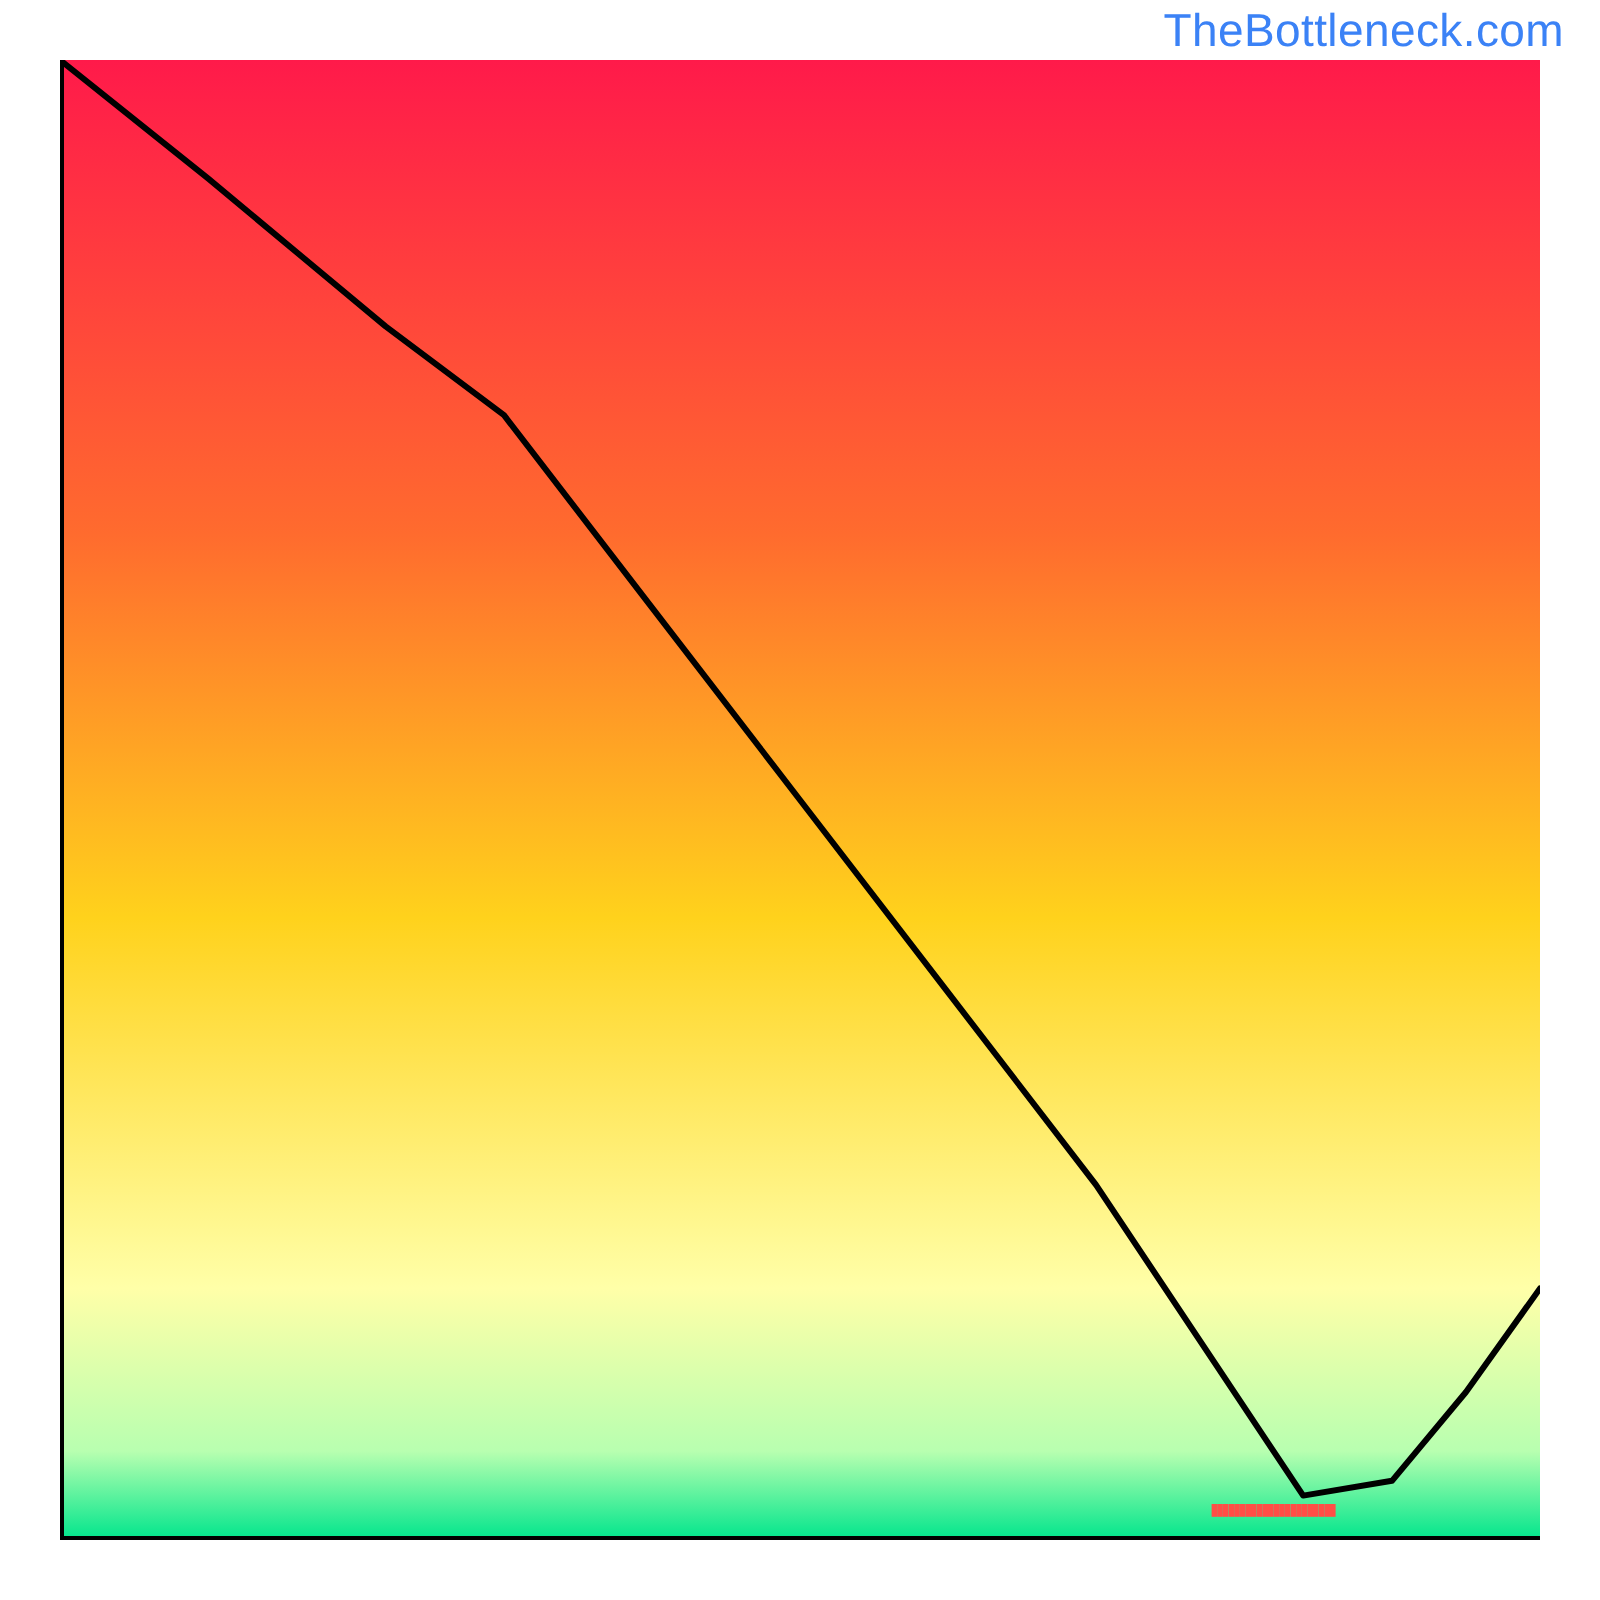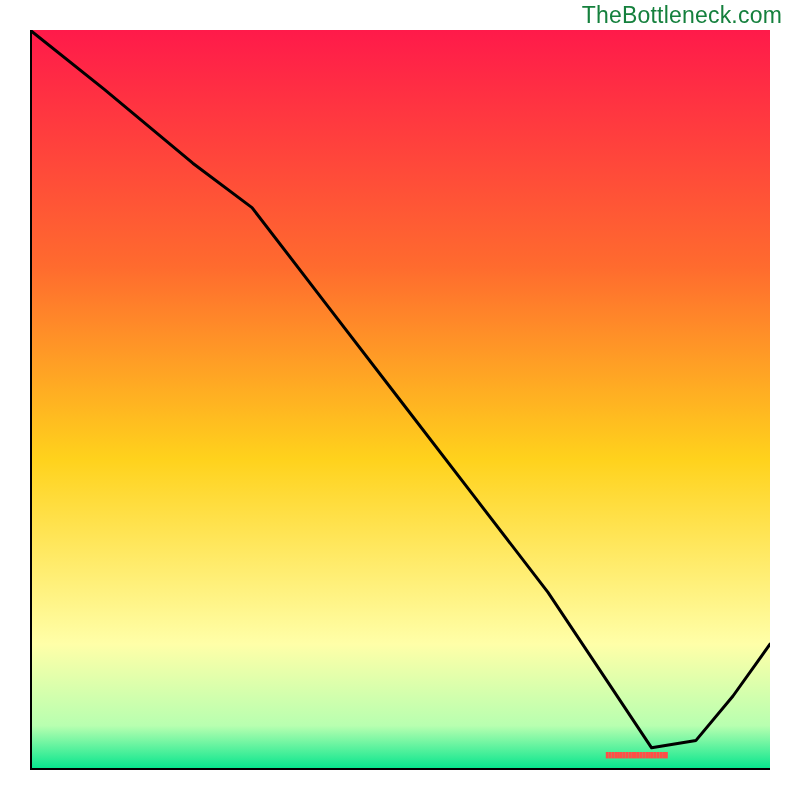--- a/index.html
+++ b/index.html
@@ -15,21 +15,21 @@
     position: relative;
     width: 800px;
     height: 800px;
   }
   .watermark {
     position: absolute;
     top: 2px;
     right: 18px;
     font-size: 23px;
     font-weight: 500;
-    color: #15803d;
+    color: #3b82f6;
     letter-spacing: 0.2px;
     margin-left: 18px;
   }
   .plot-wrap {
     position: absolute;
     left: 30px;
     top: 30px;
     width: 740px;
     height: 740px;
   }

